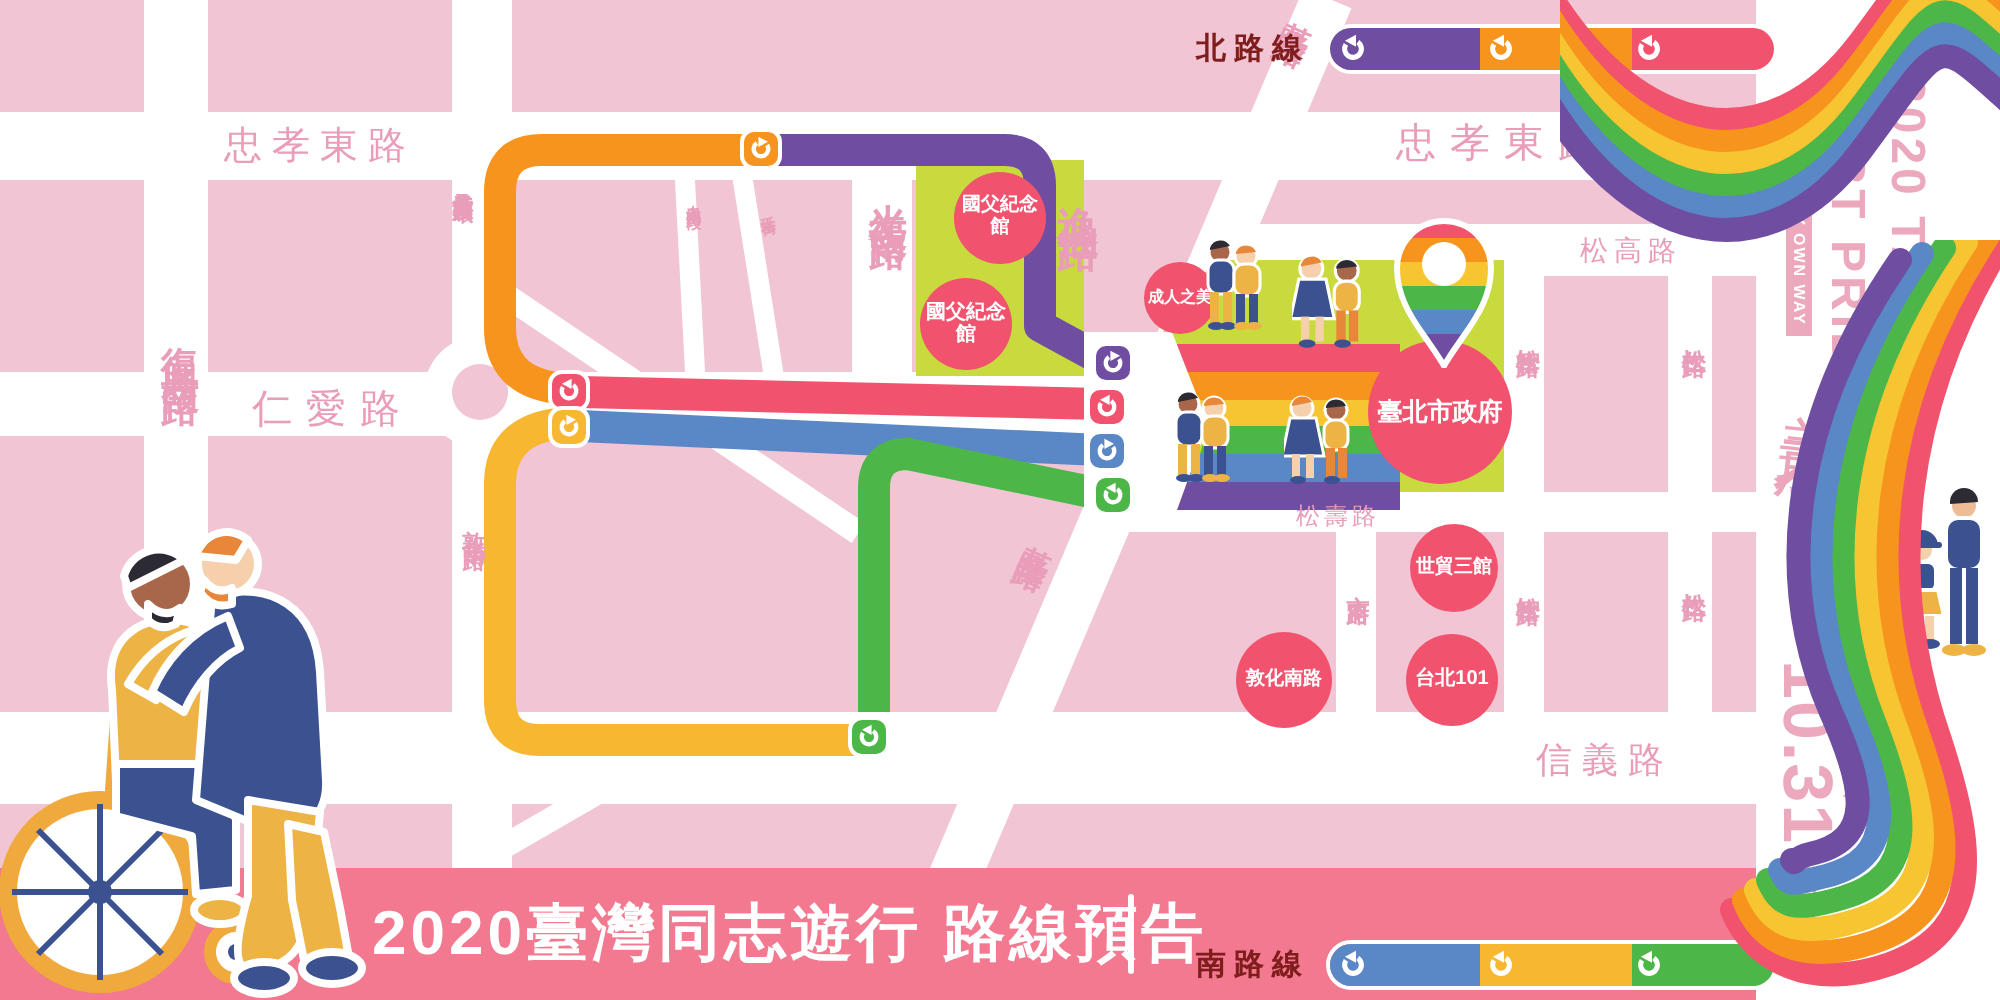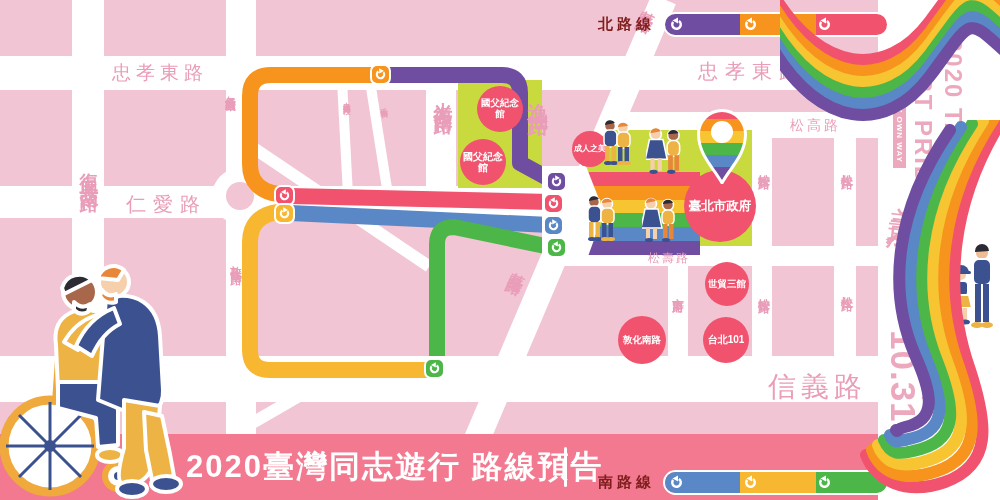--- a/index.html
+++ b/index.html
@@ -199,21 +199,21 @@
           <rect x="0" y="39" width="56" height="12" fill="#4cb748"></rect>
         <rect x="0" y="51" width="56" height="12" fill="#5a87c5"></rect>
           <rect x="0" y="63" width="56" height="15" fill="#6f4da0"></rect>
       </g>
       <circle cx="28" cy="28" r="11" fill="#fff"></circle>
     </svg>
 
     <div class="lbl" style="left:112px;top:60px;font-size:19px;letter-spacing:5px;">忠孝東路</div>
     <div class="lbl" style="left:698px;top:58px;font-size:20px;letter-spacing:7px;">忠孝東路</div>
     <div class="lbl" style="left:126px;top:191px;font-size:20px;letter-spacing:7px;">仁愛路</div>
-    <div class="lbl" style="left:768px;top:368px;font-size:28px;letter-spacing:5px;">信義路</div>
+    <div class="lbl" style="left:768px;top:368px;font-size:18px;letter-spacing:5px;">信義路</div>
     <div class="lbl" style="left:790px;top:117px;font-size:14px;letter-spacing:3px;">松高路</div>
     <div class="lbl" style="left:648px;top:250px;font-size:12px;letter-spacing:2px;">松壽路</div>
     <div class="vlbl" style="left:76px;top:158px;font-size:19px;letter-spacing:7px;">復興南路</div>
     <div class="vlbl" style="left:228px;top:256px;font-size:11.5px;letter-spacing:3px;">敦化南路</div>
     <div class="vlbl" style="left:224px;top:88px;font-size:10.5px;letter-spacing:1px;">
       <span>仁愛敦南圓環</span><span>▼</span>
     </div>
     <div class="vlbl" style="left:430px;top:86px;font-size:19px;letter-spacing:5px;">光復南路</div>
     <div class="vlbl" style="left:524px;top:86px;font-size:21px;letter-spacing:6px;">逸仙路</div>
     <div class="vlbl" style="left:644px;top:0;font-size:16px;letter-spacing:3px;transform:rotate(24deg);transform-origin:top center;">基隆路</div>

